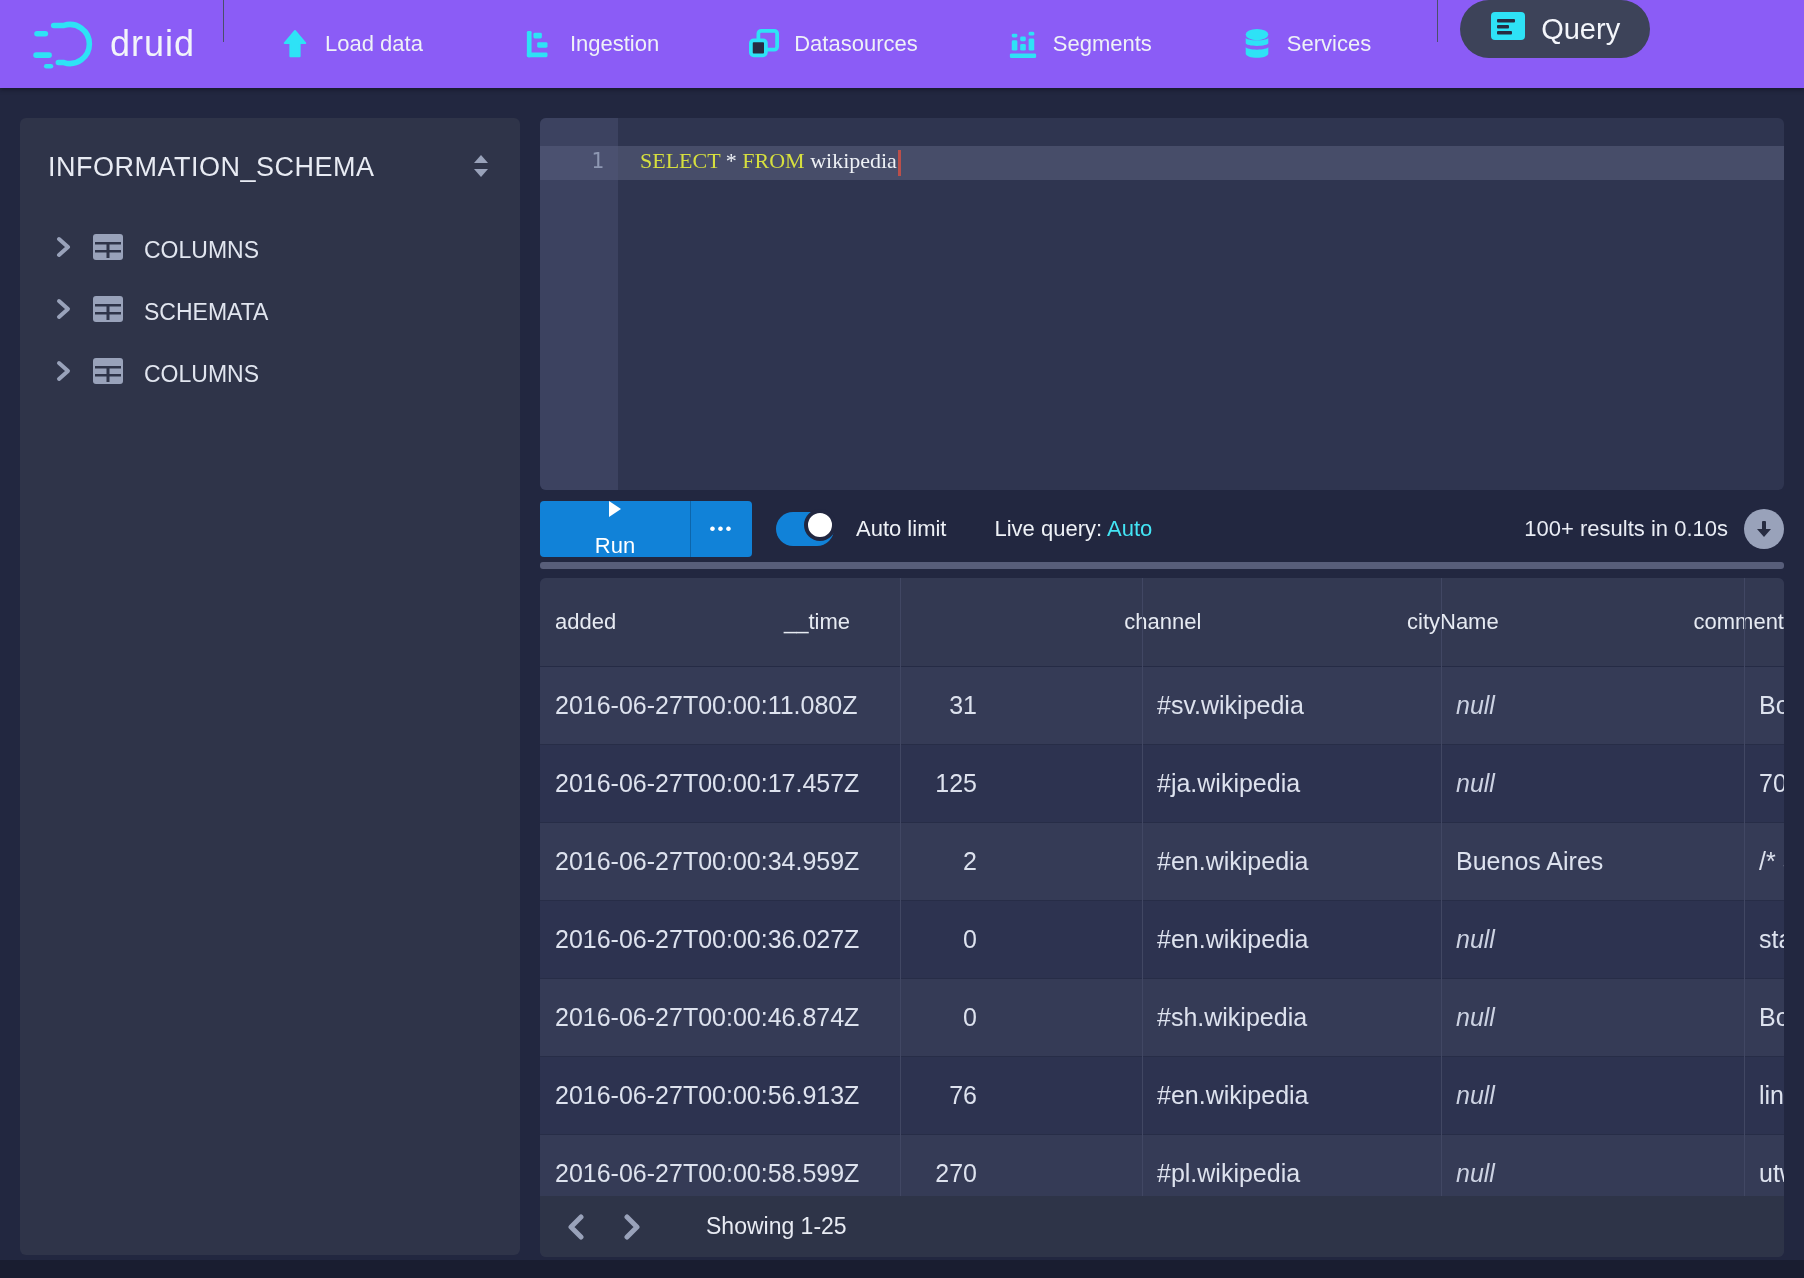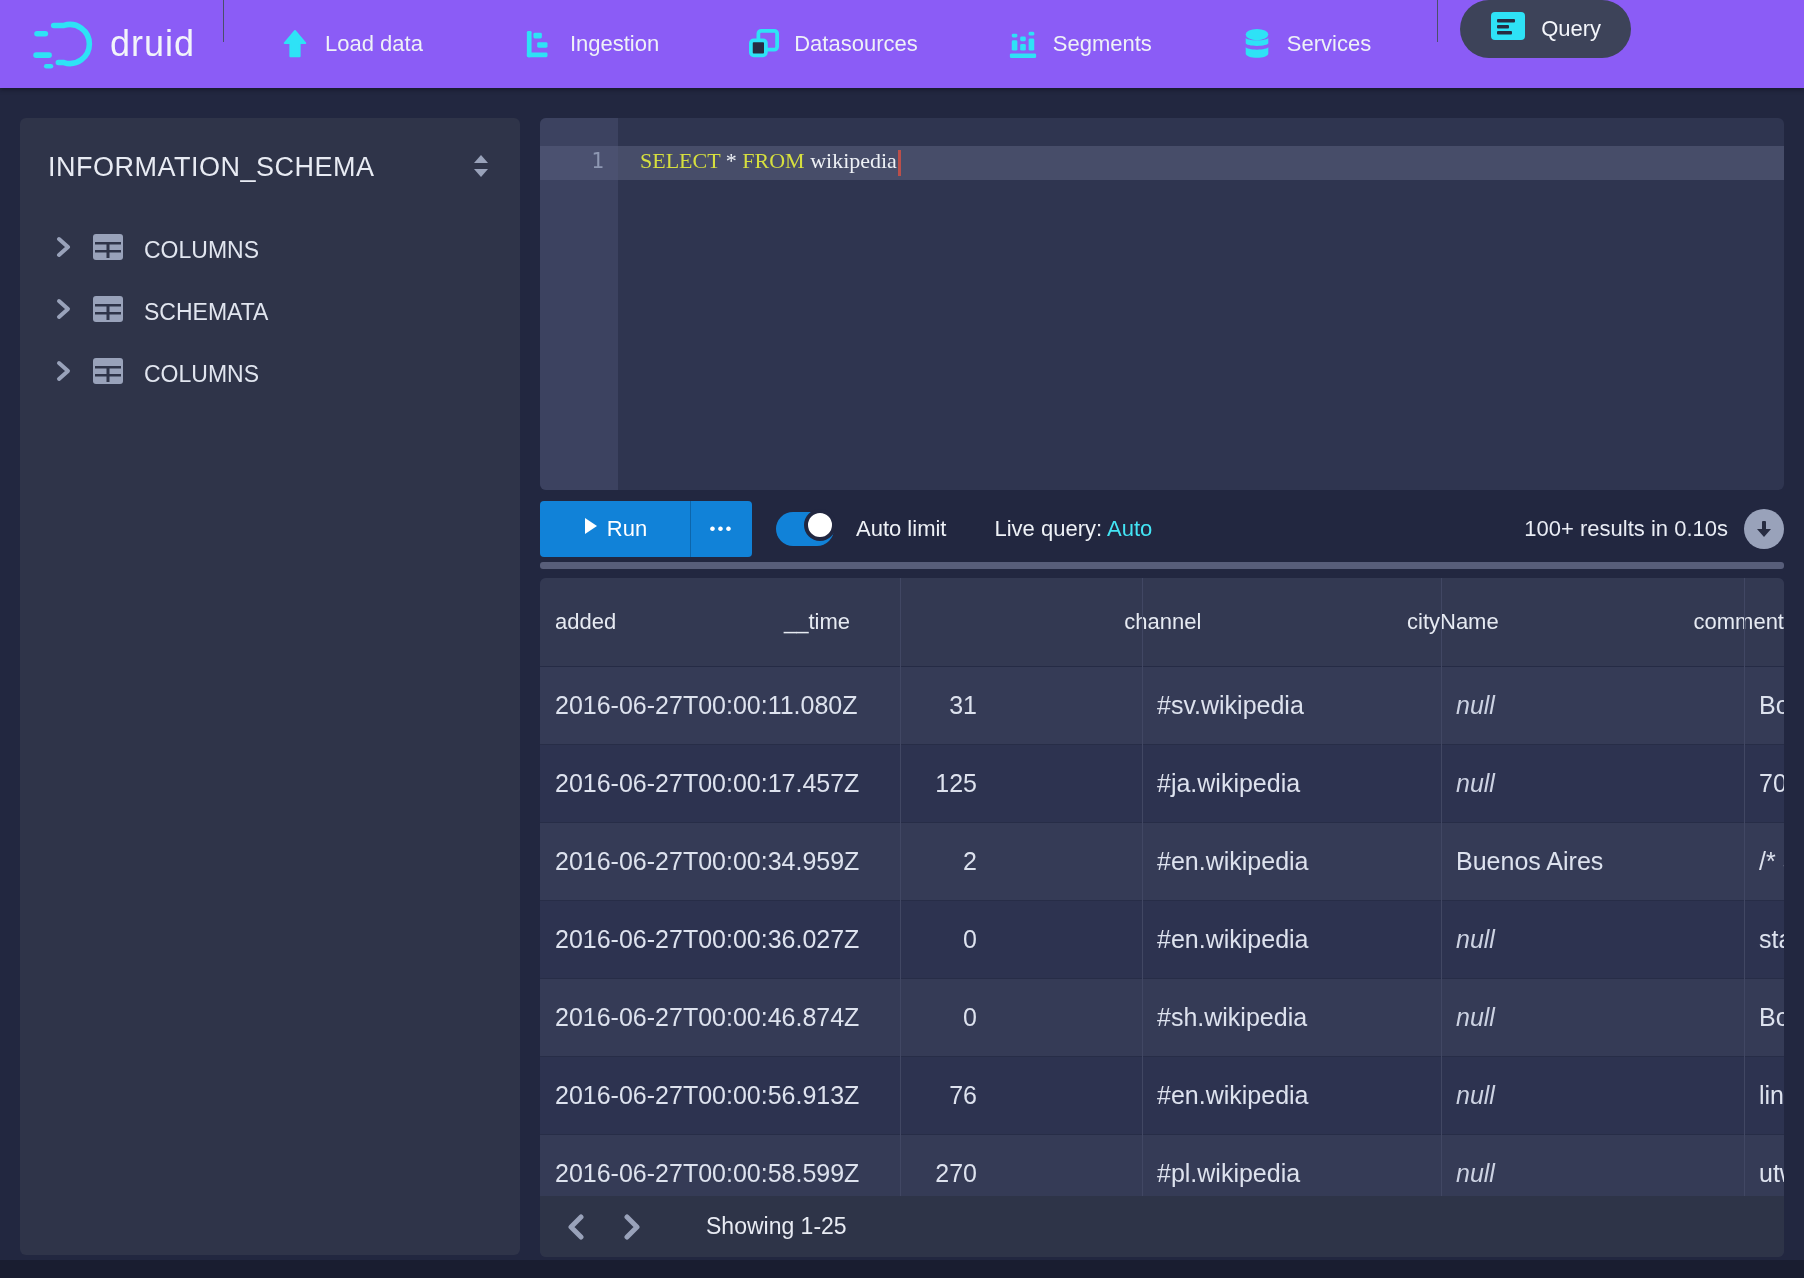--- a/index.html
+++ b/index.html
@@ -11,21 +11,21 @@
   .navbar { position:absolute; left:0; top:0; width:1804px; height:88px; background:#8b5cf6;
             display:flex; box-shadow:0 2px 4px rgba(10,12,24,.45); }
   .brand { display:flex; align-items:center; gap:16px; margin-left:32px; }
   .brand-word { font-size:36px; font-weight:300; color:#f2f4fa; letter-spacing:1px; }
   .nav-divider { width:1px; height:42px; background:#4a506a; margin:0 0 0 28px; }
   .nav-items { display:flex; align-items:center; height:100%; }
   .nav-item { display:flex; align-items:center; gap:15px; padding:0 30px; height:88px; cursor:pointer;
               font-size:22px; color:#eef1f7; }
   .nav-item .nicon { display:flex; align-items:center; }
   .nav-pill { display:flex; align-items:center; gap:15px; background:#3d4359; border-radius:40px;
-              height:58px; padding:16px 30px; margin-left:22px; font-size:22px; color:#f4f6fb; cursor:pointer; }
+              height:58px; padding:16px 30px; margin-left:22px; font-size:29px; color:#f4f6fb; cursor:pointer; }
 
   
   .sidebar { position:absolute; left:20px; top:118px; width:500px; height:1137px;
              background:#2f3449; border-radius:6px; }
   .sidebar-header { display:flex; align-items:center; justify-content:space-between; padding:34px 28px 0 28px; }
   .sidebar-title { font-size:27px; color:#e8ebf3; letter-spacing:.5px; }
   .tree { margin-top:36px; }
   .tree-item { display:flex; align-items:center; gap:20px; padding:14px 0 14px 34px; cursor:pointer;
                font-size:23px; color:#e1e5ef; }
 
@@ -41,21 +41,21 @@
          font-size:22px; white-space:pre; }
   .sql .kw { color:#d6df3e; }
   .sql .plain { color:#eef1f6; }
   .cursor { display:inline-block; width:3px; height:26px; background:#bb4f4a; vertical-align:middle; margin-left:1px; }
 
   
   .runbar { position:absolute; left:540px; top:500px; width:1244px; height:58px;
             display:flex; align-items:center; }
   .btn-run { display:flex; align-items:center; justify-content:center; gap:8px; width:150px; height:56px;
              background:#1182d8; border:none; border-radius:4px 0 0 4px; cursor:pointer;
-             color:#fff; font-size:22px; font-family:"Liberation Sans", sans-serif; }
+             color:#fff; font-size:22px; font-family:"Liberation Sans", sans-serif;flex-direction:column; }
   .btn-more { width:62px; height:56px; background:#1182d8; border:none; border-left:1px solid #0d66ab;
               border-radius:0 4px 4px 0; cursor:pointer; color:#fff; font-size:17px; letter-spacing:2px; }
   .switch { position:relative; width:58px; height:34px; background:#1182d8; border-radius:18px;
             margin-left:24px; cursor:pointer; }
   .switch .knob { position:absolute; right:-2px; top:-3px; width:32px; height:32px; background:#ffffff;
                   border:4px solid #222740; border-radius:50%; }
   .runbar-label { font-size:22px; color:#eef1f6; margin-left:22px; }
   .live { margin-left:48px; font-size:22px; color:#eef1f6; }
   .live .val { color:#43e4f4; cursor:pointer; }
   .run-right { margin-left:auto; display:flex; align-items:center; gap:16px; }

